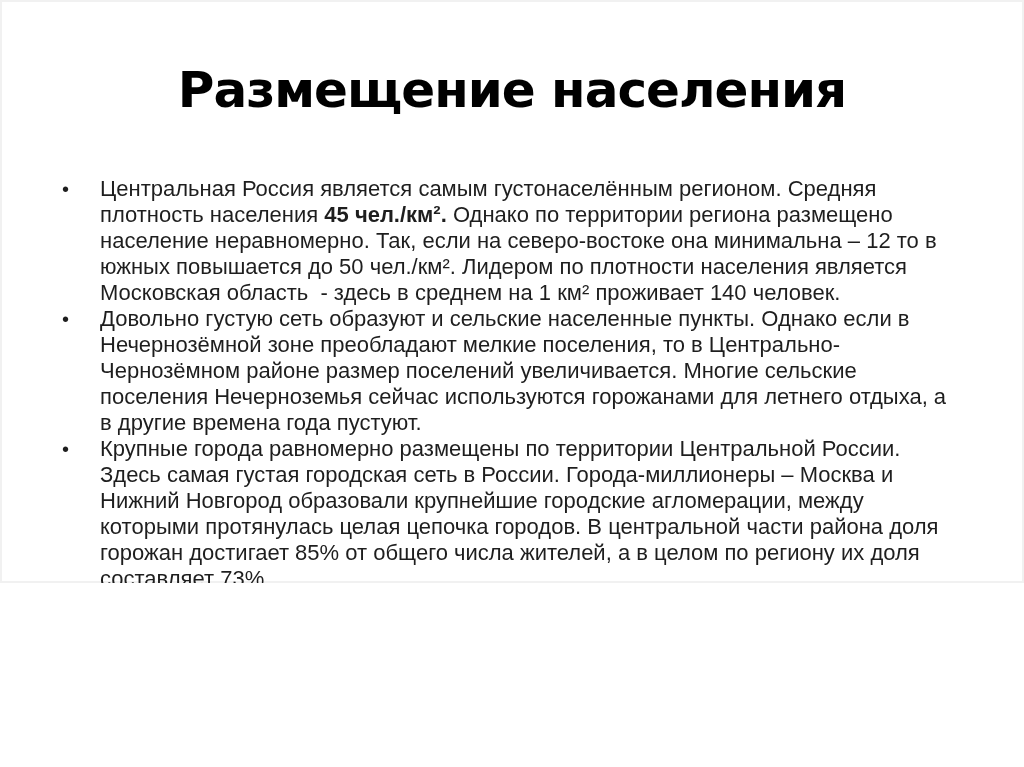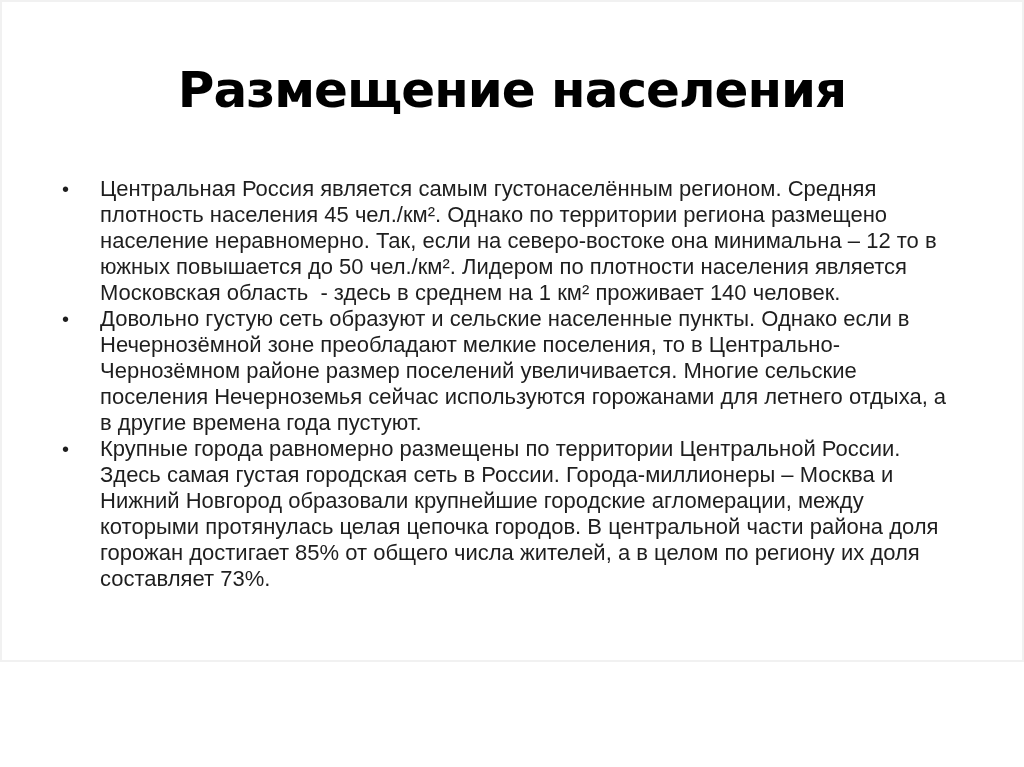--- a/index.html
+++ b/index.html
@@ -1,19 +1,19 @@
 <!DOCTYPE html>
 <html lang="ru"><head>
 <meta charset="utf-8">
 <style>
   html, body { margin: 0; padding: 0; background: #ffffff; }
   .slide {
     position: relative;
     width: 1024px;
-    height: 662px;
+    height: 583px;
     box-sizing: border-box;
     background: #ffffff;
     box-shadow: inset 0 0 0 2px #f1f1f1;
     overflow: hidden;
     font-family: "Liberation Sans", "DejaVu Sans", sans-serif;
   }
   .title {
     margin: 0;
     padding-top: 62px;
     text-align: center;
@@ -40,21 +40,21 @@
     flex: none;
     width: 38px;
     font-size: 20px;
     line-height: 26px;
   }
   .btext {
     flex: 1 1 auto;
     max-width: 862px;
     white-space: pre-wrap;
   }
-  .btext b { font-weight: 400; }
+  .btext b { font-weight: 700; }
 </style>
 </head>
 <body>
 
 <div class="slide">
   <h1 class="title">Размещение населения</h1>
   <ul class="bullets">
     <li>
       <span class="marker">•</span>
       <span class="btext"><span>Центральная Россия является самым густонаселённым регионом. Средняя плотность населения </span><b>45 чел./км².</b><span> Однако по территории региона размещено население неравномерно. Так, если на северо-востоке она минимальна – 12 то в южных повышается до 50 чел./км². Лидером по плотности населения является Московская область  - здесь в среднем на 1 км² проживает 140 человек.</span></span>

